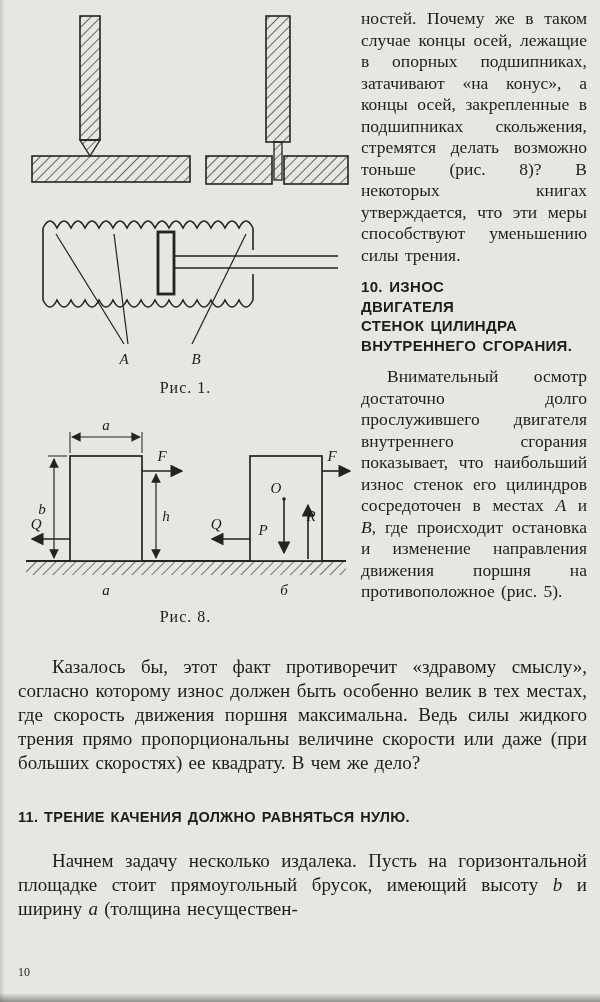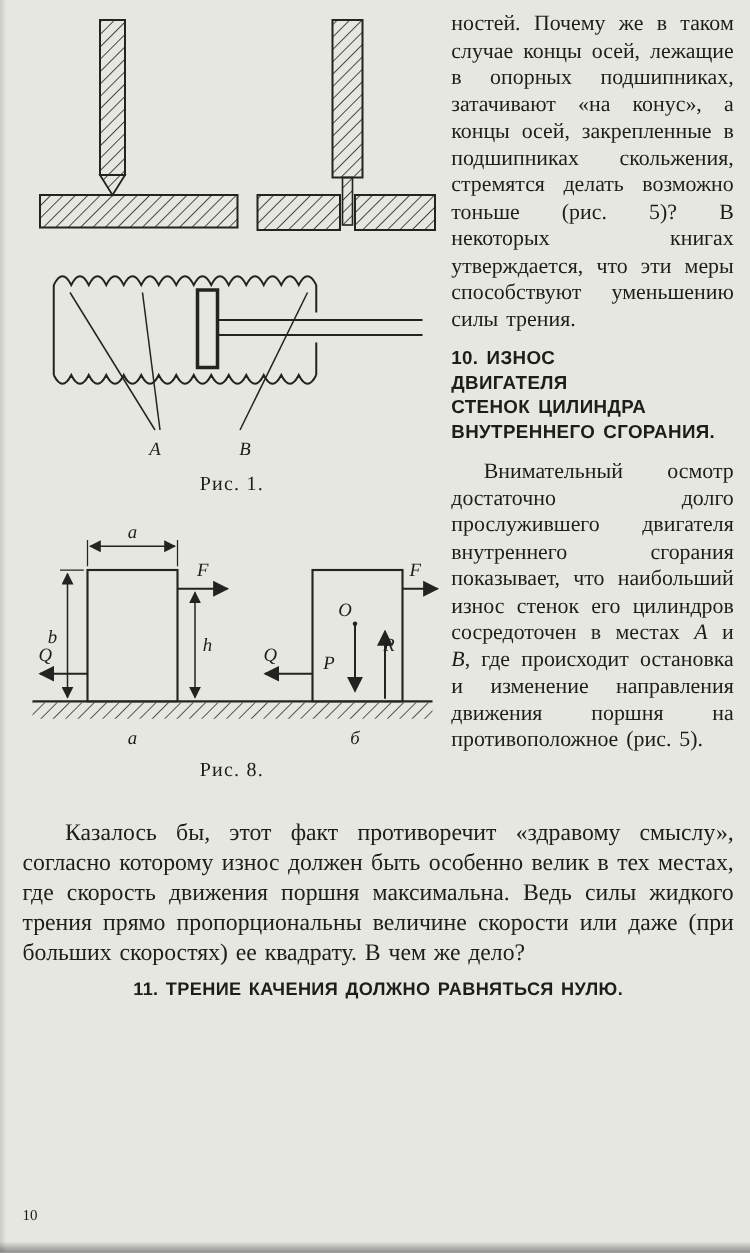--- a/index.html
+++ b/index.html
@@ -24,21 +24,21 @@
   .top { display:flex; gap:8px; }
   .figcol { flex:0 0 335px; width:335px; padding-top:2px; }
   .textcol { flex:1; font-size:17.5px; line-height:21.5px; text-align:justify; word-spacing:2px; }
   .figcap { text-align:center; font-size:16px; margin:3px 0 9px; letter-spacing:1px; }
   .h10 { font-family:"Liberation Sans", sans-serif; font-weight:bold;
          font-size:15px; line-height:19.5px; margin:11px 0 11px; letter-spacing:0.3px; }
   .indent1 { text-indent:26px; }
   .bottom { font-size:19px; line-height:24px; text-align:justify; word-spacing:1.5px; margin-top:6px; }
   .bottom p { text-indent:34px;margin-top:20px; }
   .h11 { font-family:"Liberation Sans", sans-serif; font-weight:bold; font-size:14.5px;
-         text-align:center; margin:5px 0 11px; letter-spacing:0.3px; }
+         text-align:left; margin:30px 0 11px; letter-spacing:0.3px; }
   .var { font-style:italic; }
   .pagenum { position:absolute; left:18px; bottom:22px; font-size:12px; }
   svg { display:block; margin:0 auto; }
   svg text { font-family:"Liberation Serif", serif; font-size:15px; font-style:italic; fill:#1d1d1a; }
 </style>
 </head>
 <body>
 
 <div class="page">
 
@@ -127,32 +127,33 @@
           <line x1="232" y1="128" x2="194" y2="128" stroke="#23231f" stroke-width="1.6" marker-end="url(#ar6)"></line>
           <text x="204" y="118" text-anchor="middle">Q⃗</text>
           <text x="266" y="184" text-anchor="middle">б</text>
         </g>
       </svg>
       <div class="figcap">Рис. 8.</div>
 
     </div>
 
     <div class="textcol">
-      <p>ностей. Почему же в таком случае концы осей, лежащие в опорных подшипниках, затачивают «на конус», а концы осей, закрепленные в подшипниках скольжения, стремятся делать возможно тоньше (рис. 5)? В некоторых книгах утверждается, что эти меры способствуют уменьшению силы трения.</p>
+      <p>ностей. Почему же в таком случае концы осей, лежащие в опорных подшипниках, затачивают «на конус», а концы осей, закрепленные в подшипниках скольжения, стремятся делать возможно тоньше (рис. 8)? В некоторых книгах утверждается, что эти меры способствуют уменьшению силы трения.</p>
       <div class="h10">
         <div>10. ИЗНОС</div>
         <div>ДВИГАТЕЛЯ</div>
         <div>СТЕНОК ЦИЛИНДРА</div>
         <div>ВНУТРЕННЕГО СГОРАНИЯ.</div>
       </div>
       <p class="indent1"><span>Внимательный осмотр достаточно долго прослужившего двигателя внутреннего сгорания показывает, что наибольший износ стенок его цилиндров сосредоточен в местах </span><span class="var">А</span><span> и </span><span class="var">В</span><span>, где происходит остановка и изменение направления движения поршня на противоположное (рис. 5).</span></p>
     </div>
 
   </div>
 
   <div class="bottom">
     <p>Казалось бы, этот факт противоречит «здравому смыслу», согласно которому износ должен быть особенно велик в тех местах, где скорость движения поршня максимальна. Ведь силы жидкого трения прямо пропорциональны величине скорости или даже (при больших скоростях) ее квадрату. В чем же дело?</p>
     <div class="h11">11. ТРЕНИЕ КАЧЕНИЯ ДОЛЖНО РАВНЯТЬСЯ НУЛЮ.</div>
+    <p><span>Начнем задачу несколько издалека. Пусть на горизонтальной площадке стоит прямоугольный брусок, имеющий высоту </span><span class="var">b</span><span> и ширину </span><span class="var">а</span><span> (толщина несуществен-</span></p>
   </div>
 
   <div class="pagenum">10</div>
 
 </div>
 
 </body></html>

